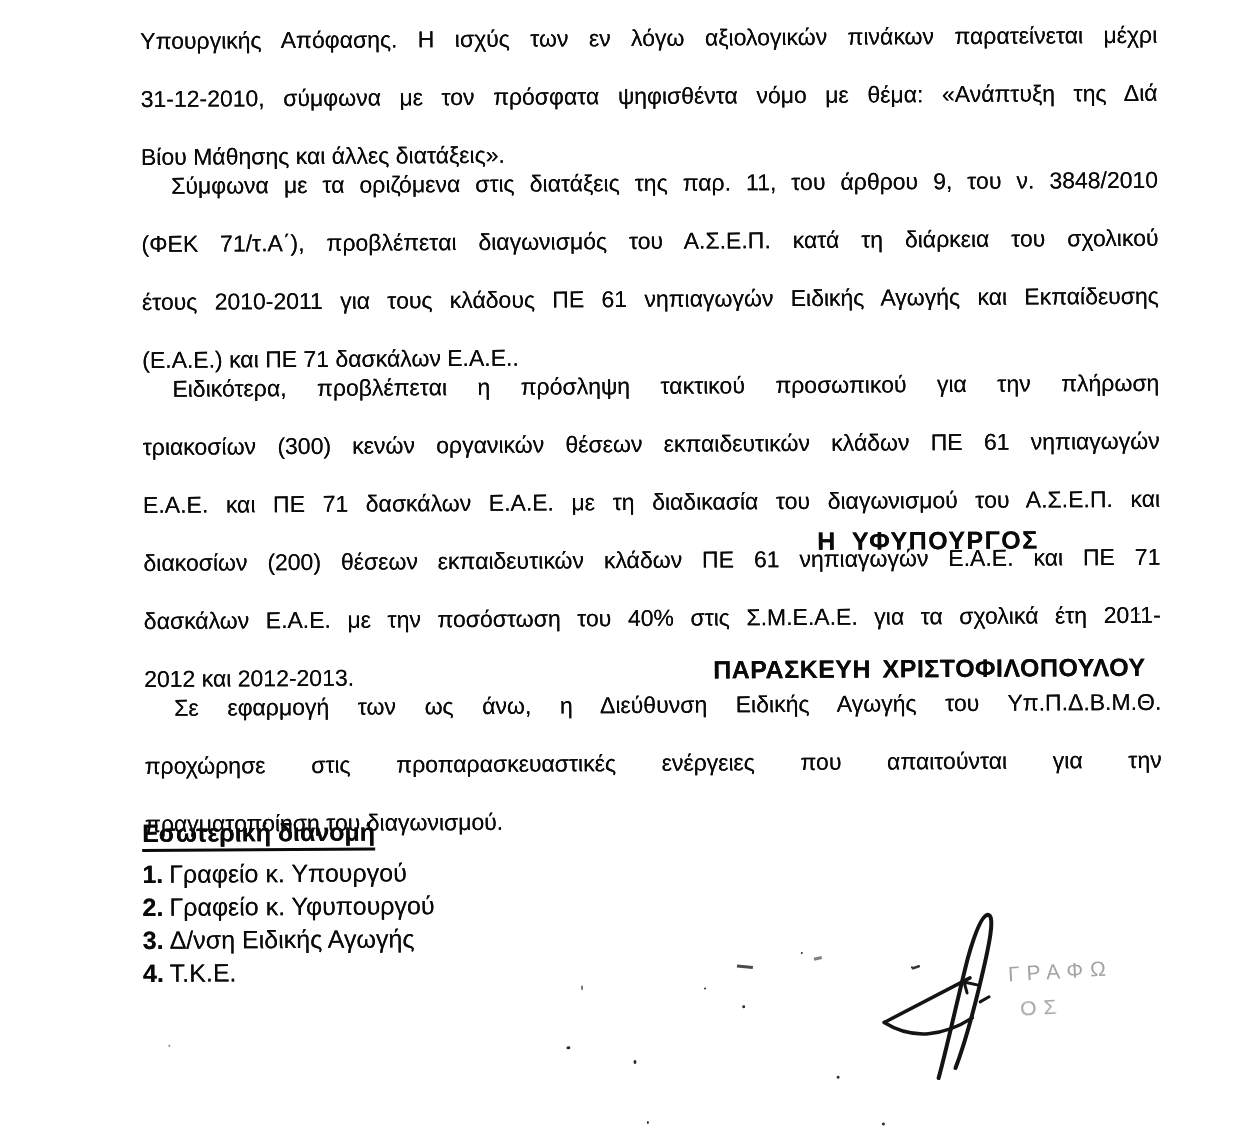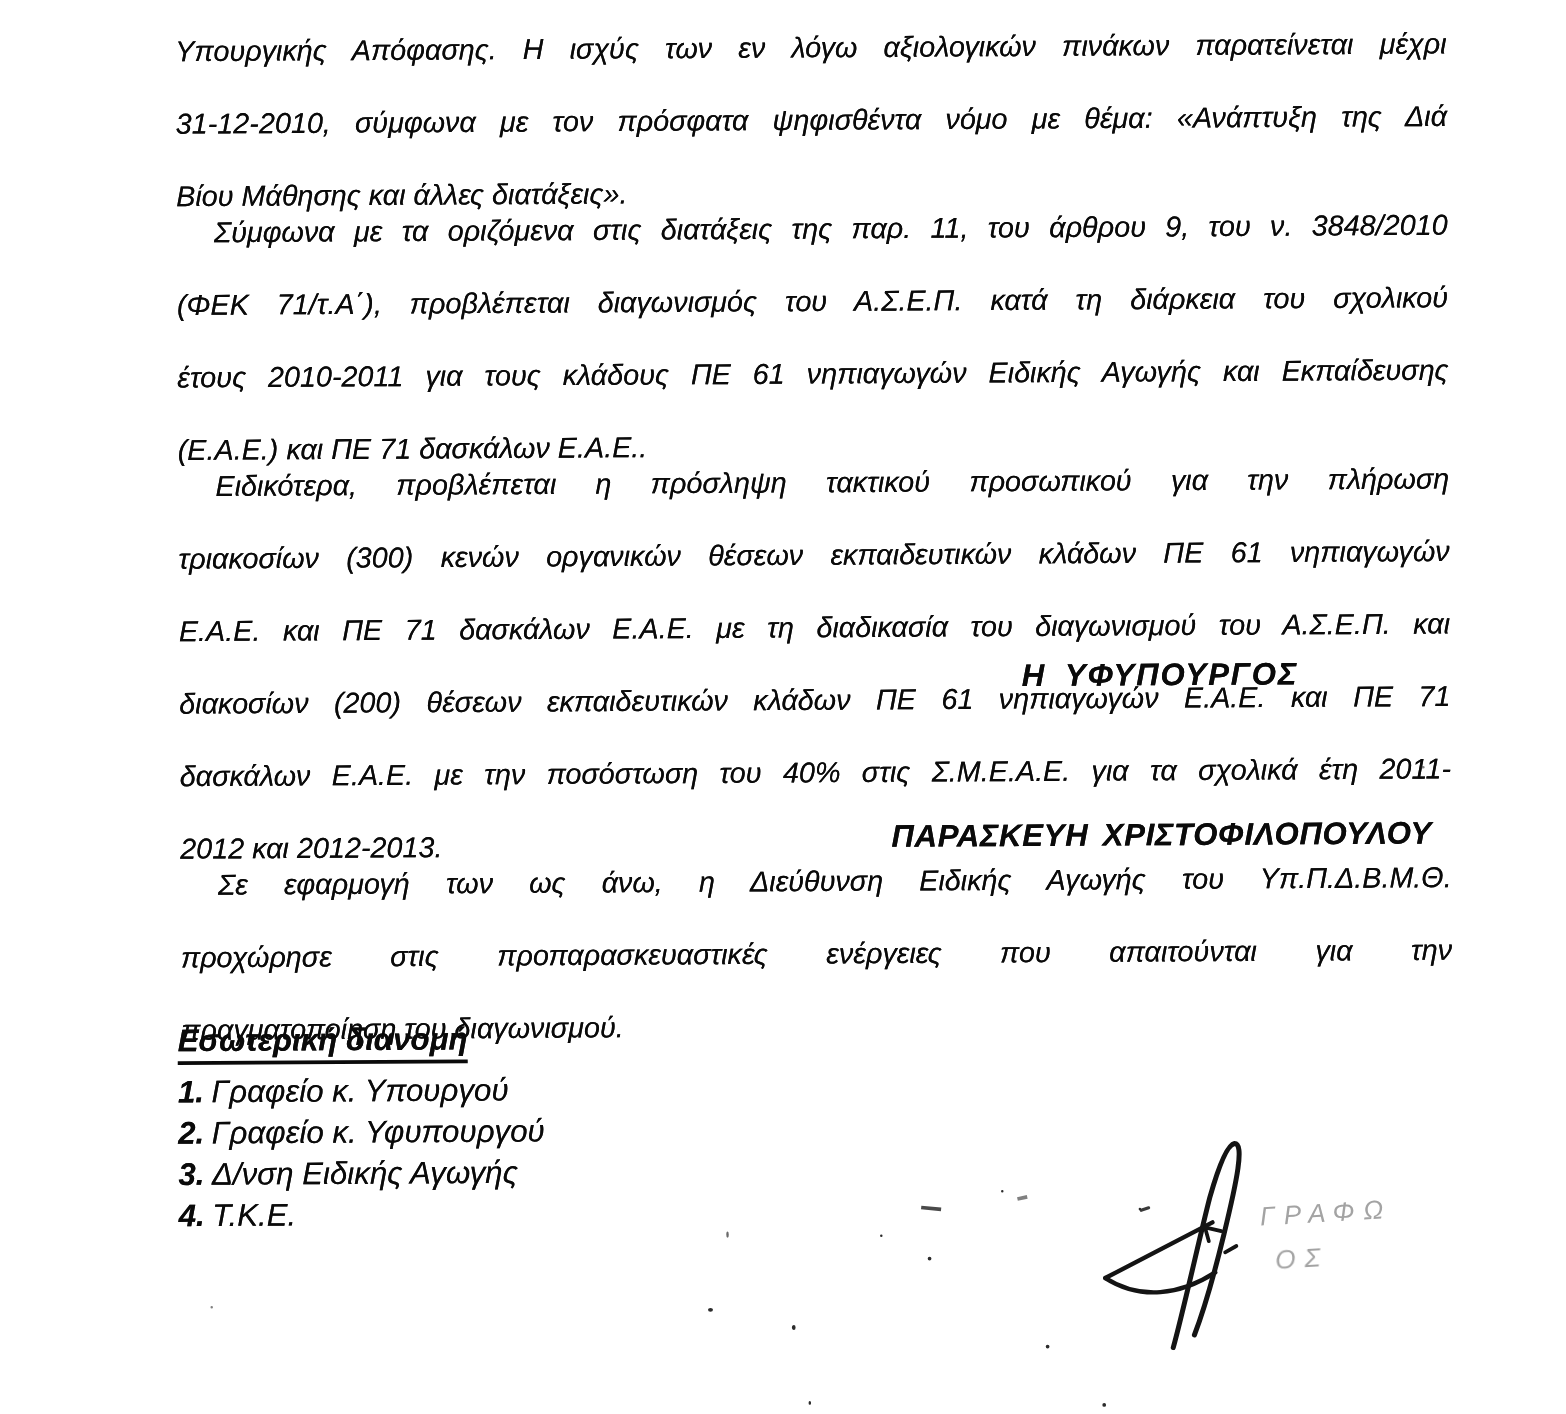--- a/index.html
+++ b/index.html
@@ -1,21 +1,21 @@
 <!DOCTYPE html>
 <html><head>
 <meta charset="utf-8">
 <style>
   html,body{margin:0;padding:0;}
   body{
     width:1253px;height:1131px;background:#ffffff;overflow:hidden;position:relative;
     font-family:"Liberation Sans",sans-serif;color:#0b0b0b;
   }
   .page{
-    position:absolute;left:0;top:0;width:1253px;height:1131px;background:#fff;font-style:italic;
+    position:absolute;left:0;top:0;width:1253px;height:1131px;background:#fff;
   }
   .tilt{transform:rotate(-0.35deg);transform-origin:50% 0;}
   
   .body-text{
     position:absolute;left:140px;top:24px;width:1017px;
     font-size:23px;line-height:29px;color:#0a0a0a;
     text-shadow:0 0 0.5px rgba(0,0,0,0.85);
   }
   .line{text-align:left;min-height:29px;}
   .line.j{text-align:justify;}

